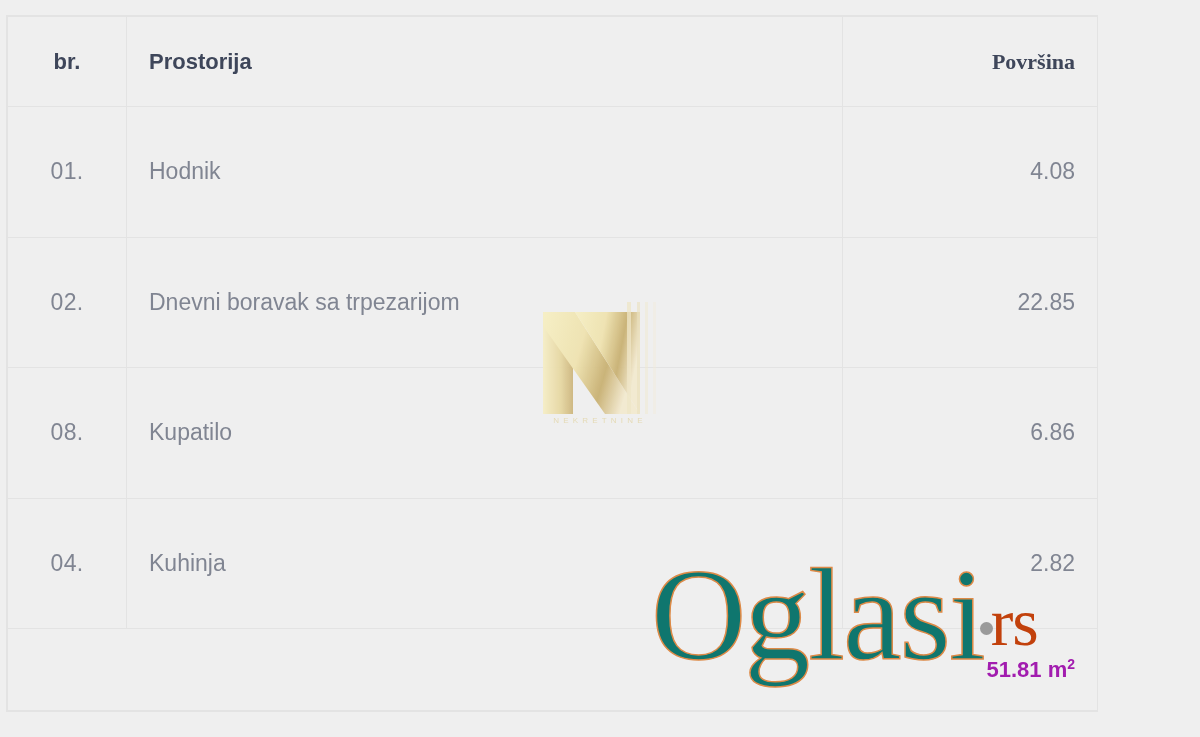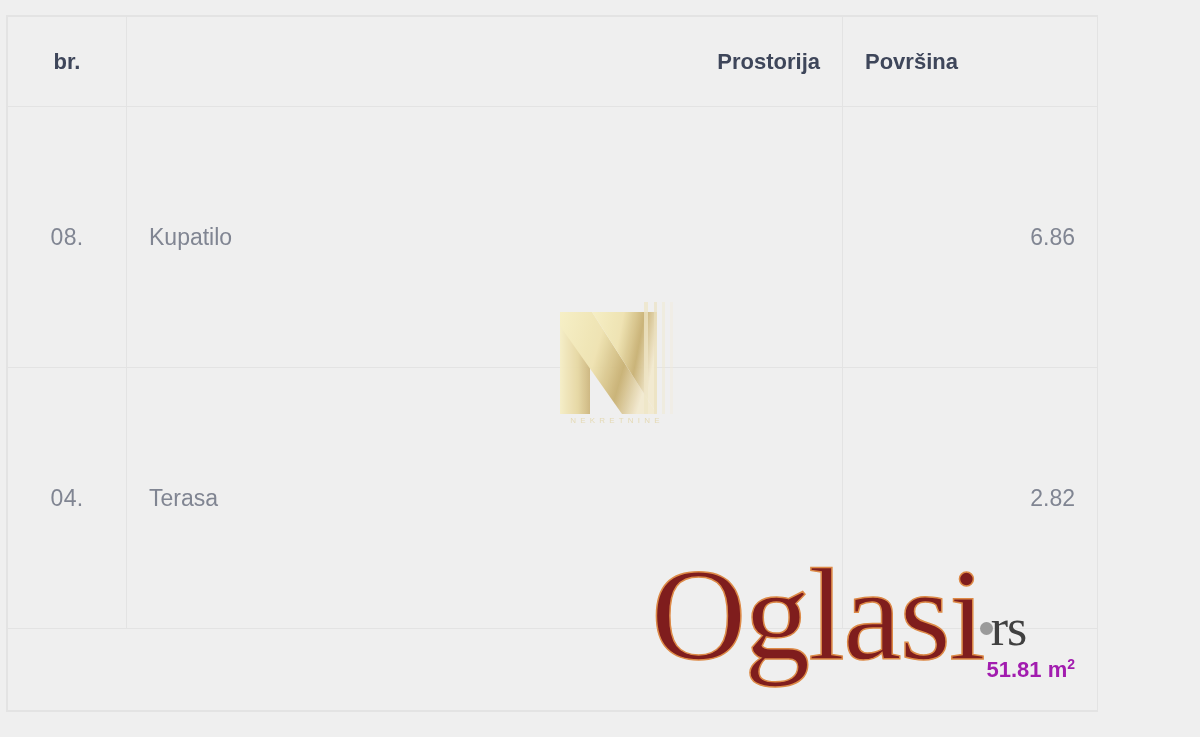--- a/index.html
+++ b/index.html
@@ -52,22 +52,22 @@
   }
 
   thead th {
     height: 90px;
     font-size: 22px;
     font-weight: bold;
     color: #3e465a;
     background: #efefef;
   }
   th.th-num  { text-align: center; }
-  th.th-name { text-align: right; }
-  th.th-area { text-align: left; }
+  th.th-name { text-align: left; }
+  th.th-area { text-align: right; font-family: Liberation Serif, serif; }
 
   tbody td {
     height: 87.5px;
     font-size: 23px;
     font-weight: 400;
     color: #808592;
     background: #efefef;
   }
   td.td-num  { text-align: center; letter-spacing: .3px; }
   td.td-name { text-align: left; }
@@ -82,21 +82,21 @@
     color: #a21caf;
     padding-right: 22px;
     background: #efefef;
   }
   .total-text { position: relative; z-index: 4; }
   .total-text sup { font-size: 14px; vertical-align: super; }
 
   
   .wm-n {
     position: absolute;
-    left: 554px;
+    left: 537px;
     top: 296px;
     width: 126px;
     height: 140px;
     z-index: 3;
     pointer-events: none;
     opacity: .95;
   }
   .wm-n .n-glyph {
     position: absolute;
     left: 0;
@@ -122,27 +122,27 @@
     left: 651px;
     top: 549px;
     z-index: 5;
     pointer-events: none;
     white-space: nowrap;
     font-family: "Liberation Serif", serif;
     line-height: 1;
   }
   .wm-oglasi .og {
     font-size: 132px;
-    color: #7f1d1d;
+    color: #0f766e;
     -webkit-text-stroke: 1.5px #dd8a47;
     letter-spacing: -2px;
   }
   .wm-oglasi .rs {
-    font-size: 52px;
-    color: #404040;
+    font-size: 68px;
+    color: #c2410c;
     letter-spacing: -1px;
     position: relative;
     left: -6px;
     top: -14px;
   }
   .wm-oglasi .dot {
     display: inline-block;
     width: 13px;
     height: 13px;
     border-radius: 50%;
@@ -168,27 +168,37 @@
       <thead>
         <tr>
           <th class="th-num">br.</th>
           <th class="th-name">Prostorija</th>
           <th class="th-area">Površina</th>
         </tr>
       </thead>
 
       <tbody>
         <tr>
+          <td class="td-num">01.</td>
+          <td class="td-name">Hodnik</td>
+          <td class="td-area">4.08</td>
+        </tr>
+        <tr>
+          <td class="td-num">02.</td>
+          <td class="td-name">Dnevni boravak sa trpezarijom</td>
+          <td class="td-area">22.85</td>
+        </tr>
+        <tr>
           <td class="td-num">08.</td>
           <td class="td-name">Kupatilo</td>
           <td class="td-area">6.86</td>
         </tr>
         <tr>
           <td class="td-num">04.</td>
-          <td class="td-name">Terasa</td>
+          <td class="td-name">Kuhinja</td>
           <td class="td-area">2.82</td>
         </tr>
       </tbody>
 
       <tfoot>
         <tr>
           <td class="td-total" colspan="3">
             <span class="total-text"><span>51.81</span> <span>m</span><sup>2</sup></span>
           </td>
         </tr>

